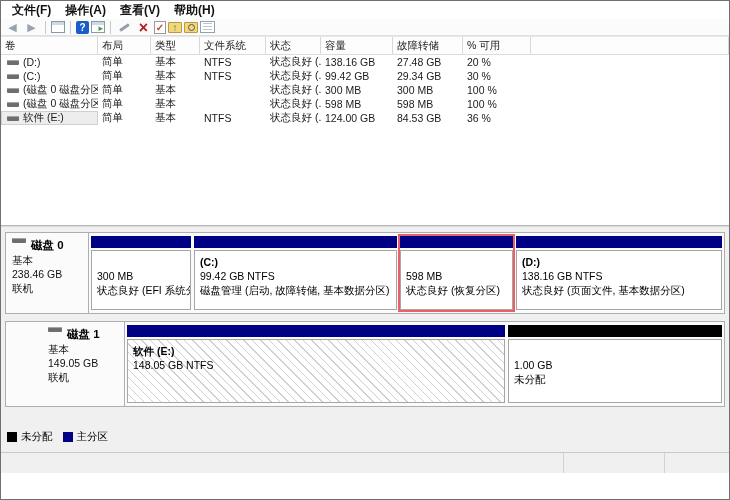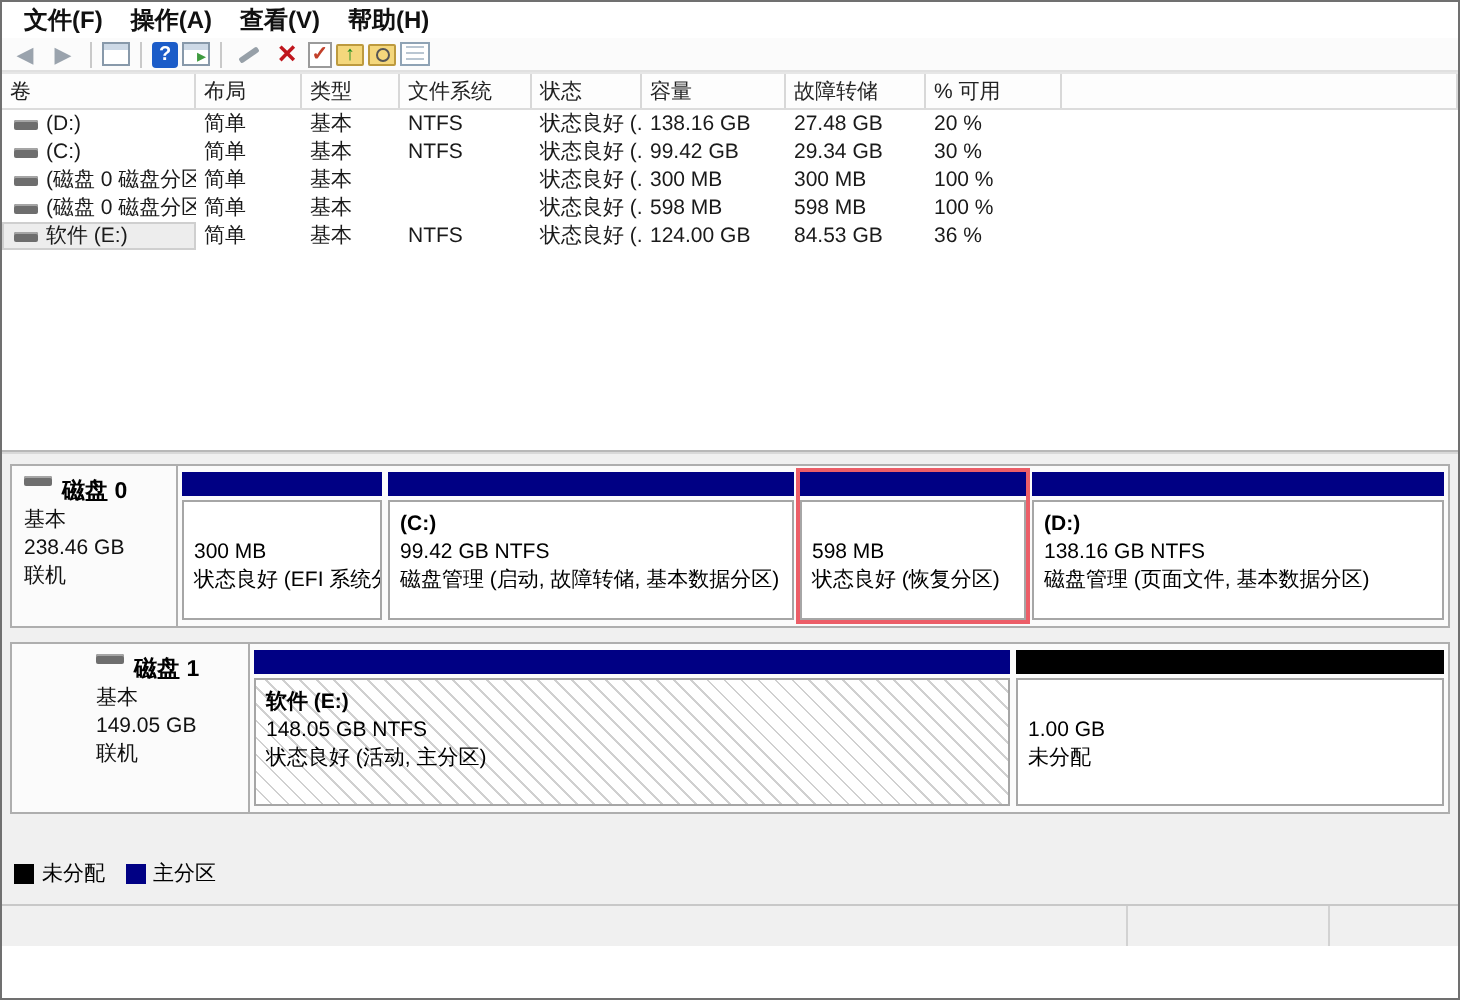--- a/index.html
+++ b/index.html
@@ -233,42 +233,41 @@
                 <div class="pline ptitle"></div>
                 <div class="pline">598 MB</div>
                 <div class="pline">状态良好 (恢复分区)</div>
               </div>
             </div>
             <div class="part" style="width: 206px;">
               <div class="part-bar"></div>
               <div class="part-body">
                 <div class="pline ptitle">(D:)</div>
                 <div class="pline">138.16 GB NTFS</div>
-                <div class="pline">磁盘管理 (页面文件, 基本数据分区)</div>
+                <div class="pline">状态良好 (页面文件, 基本数据分区)</div>
               </div>
             </div>
           </div>
         </div>
         <div class="disk-row d1">
           <div class="disk-label">
             <div class="disk-name-line">
               <span class="disk-icon"></span>
               <span class="disk-name">磁盘 1</span>
             </div>
             <div class="disk-meta">基本</div>
             <div class="disk-meta">149.05 GB</div>
             <div class="disk-meta">联机</div>
           </div>
           <div class="partitions">
             <div class="part hatched" style="width: 378px;">
               <div class="part-bar"></div>
               <div class="part-body">
                 <div class="pline ptitle">软件  (E:)</div>
                 <div class="pline">148.05 GB NTFS</div>
-                <div class="pline">状态良好 (活动, 主分区)</div>
               </div>
             </div>
             <div class="part" style="width: 214px;">
               <div class="part-bar black"></div>
               <div class="part-body">
                 <div class="pline ptitle"></div>
                 <div class="pline">1.00 GB</div>
                 <div class="pline">未分配</div>
               </div>
             </div>

